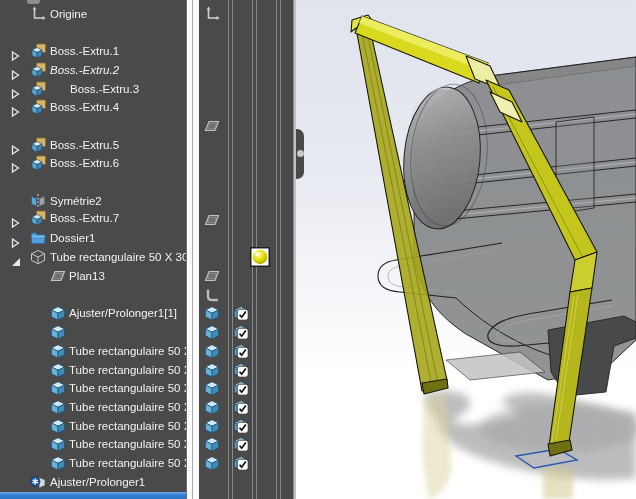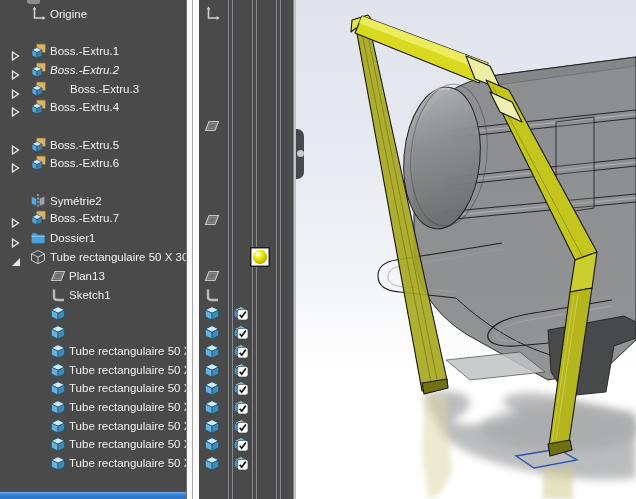--- a/index.html
+++ b/index.html
@@ -183,32 +183,27 @@
         </svg></span>
       <span class="t-label" style="left: 42px;">Tube rectangulaire 50 X 30 X 2.6(1</span>
     </div>
     <div class="tree-row" style="top: 266.8px;">
       <span class="t-icon" style="left: 42px;"><svg width="16" height="16" viewBox="0 0 16 16">
           <polygon points="1.5,12.5 5,3.5 14.5,3.5 11,12.5" fill="#9a9c9e" fill-opacity="0.45" stroke="#c2c4c6" stroke-width="1.1"></polygon>
           <polygon points="4,10.5 6.2,5.5 12.4,5.5 10.2,10.5" fill="none" stroke="#8e9092" stroke-width="0.7"></polygon>
         </svg></span>
       <span class="t-label" style="left: 61px;">Plan13</span>
     </div>
-    <div class="tree-row" style="top: 285.6px;">
-      <span class="t-icon" style="left: 42px;"><svg width="16" height="16" viewBox="0 0 16 16">
-          <path d="M4 2.5 L4 9.5 Q4 13 8 13 L14 13" fill="none" stroke="#b8babc" stroke-width="2.4"></path>
-        </svg></span>
-      <span class="t-label" style="left: 61px;">Sketch1</span>
-    </div>
     <div class="tree-row" style="top: 304.3px;">
       <span class="t-icon" style="left: 42px;"><svg width="16" height="16" viewBox="0 0 16 16">
           <polygon points="8,1.8 14.6,5 8,8.2 1.4,5" fill="#cdeaf8" stroke="#1d4a66" stroke-width="0.7"></polygon>
           <polygon points="1.4,5 8,8.2 8,15 1.4,11.8" fill="#66b2dc" stroke="#1d4a66" stroke-width="0.7"></polygon>
           <polygon points="8,8.2 14.6,5 14.6,11.8 8,15" fill="#3f8cba" stroke="#1d4a66" stroke-width="0.7"></polygon>
         </svg></span>
+      <span class="t-label" style="left: 61px;">Ajuster/Prolonger1[1]</span>
     </div>
     <div class="tree-row" style="top: 323px;">
       <span class="t-icon" style="left: 42px;"><svg width="16" height="16" viewBox="0 0 16 16">
           <polygon points="8,1.8 14.6,5 8,8.2 1.4,5" fill="#cdeaf8" stroke="#1d4a66" stroke-width="0.7"></polygon>
           <polygon points="1.4,5 8,8.2 8,15 1.4,11.8" fill="#66b2dc" stroke="#1d4a66" stroke-width="0.7"></polygon>
           <polygon points="8,8.2 14.6,5 14.6,11.8 8,15" fill="#3f8cba" stroke="#1d4a66" stroke-width="0.7"></polygon>
         </svg></span>
     </div>
     <div class="tree-row" style="top: 341.7px;">
       <span class="t-icon" style="left: 42px;"><svg width="16" height="16" viewBox="0 0 16 16">
@@ -258,20 +253,28 @@
         </svg></span>
       <span class="t-label" style="left: 61px;">Tube rectangulaire 50 X 30 X 2</span>
     </div>
     <div class="tree-row" style="top: 454.1px;">
       <span class="t-icon" style="left: 42px;"><svg width="16" height="16" viewBox="0 0 16 16">
           <polygon points="8,1.8 14.6,5 8,8.2 1.4,5" fill="#cdeaf8" stroke="#1d4a66" stroke-width="0.7"></polygon>
           <polygon points="1.4,5 8,8.2 8,15 1.4,11.8" fill="#66b2dc" stroke="#1d4a66" stroke-width="0.7"></polygon>
           <polygon points="8,8.2 14.6,5 14.6,11.8 8,15" fill="#3f8cba" stroke="#1d4a66" stroke-width="0.7"></polygon>
         </svg></span>
       <span class="t-label" style="left: 61px;">Tube rectangulaire 50 X 30 X 2</span>
+    </div>
+    <div class="tree-row" style="top: 472.9px;">
+      <span class="t-icon" style="left: 22px;"><svg width="16" height="16" viewBox="0 0 16 16">
+          <polygon points="9,3.5 15,5.8 15,11.5 9,14 9,8.8" fill="#d8dadc" stroke="#555" stroke-width="0.8"></polygon>
+          <circle cx="5.2" cy="7.5" r="4.7" fill="#1d5fb0" stroke="#0a2a60" stroke-width="0.8"></circle>
+          <path d="M5.2 4.3 L5.2 10.7 M2.5 5.9 L7.9 9.1 M2.5 9.1 L7.9 5.9" stroke="#ffffff" stroke-width="1.2"></path>
+        </svg></span>
+      <span class="t-label" style="left: 42px;">Ajuster/Prolonger1</span>
     </div>
   </div>
 
 <div class="sep-strip">
   <div class="edge"></div>
   <div class="mid"></div>
 </div>
 
 <div class="display-pane">
   <div class="vline" style="left:29px"></div>

